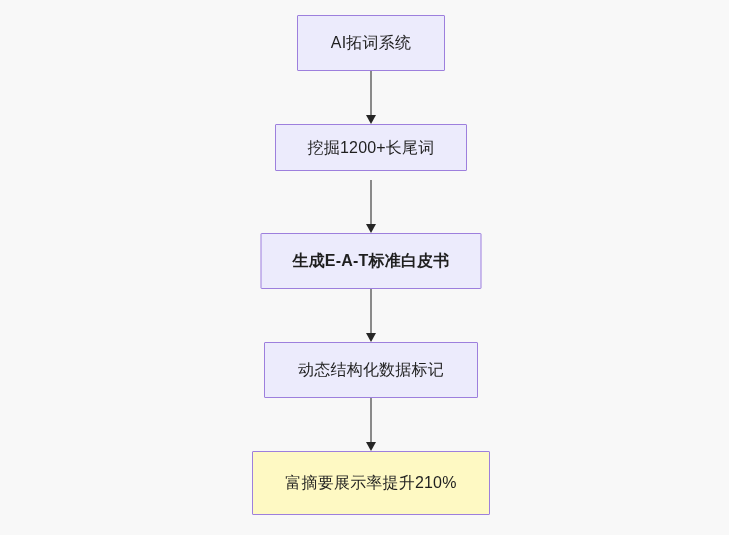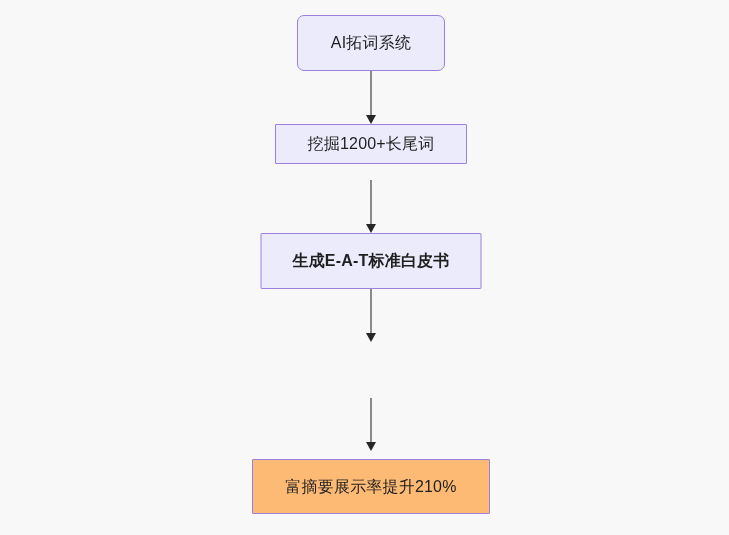--- a/index.html
+++ b/index.html
@@ -78,26 +78,29 @@
   </div>
   <div class="edge" style="left: 371px; top: 289px; height: 53px;">
     <div class="edge-line" style="height: 45px; background: rgb(138, 138, 138);"></div>
     <div class="edge-head" style="border-top-color: rgb(38, 38, 38);"></div>
   </div>
   <div class="edge" style="left: 371px; top: 398px; height: 53px;">
     <div class="edge-line" style="height: 45px; background: rgb(138, 138, 138);"></div>
     <div class="edge-head" style="border-top-color: rgb(38, 38, 38);"></div>
   </div>
 
-  <div class="node" style="left: 371px; top: 15px; width: 148px; height: 56px; background: rgb(236, 235, 252); border-color: rgb(157, 127, 221); color: rgb(31, 31, 31); border-radius: 7px;">
+  <div class="node" style="left: 371px; top: 15px; width: 148px; height: 56px; background: rgb(236, 235, 252); border-color: rgb(157, 127, 221); color: rgb(31, 31, 31);">
     <span class="node-label">AI拓词系统</span>
   </div>
-  <div class="node" style="left: 371px; top: 124px; width: 192px; height: 40px; background: rgb(236, 235, 252); border-color: rgb(157, 127, 221); color: rgb(31, 31, 31);">
+  <div class="node" style="left: 371px; top: 124px; width: 192px; height: 47px; background: rgb(236, 235, 252); border-color: rgb(157, 127, 221); color: rgb(31, 31, 31);">
     <span class="node-label">挖掘1200+长尾词</span>
   </div>
   <div class="node" style="left: 371px; top: 233px; width: 221px; height: 56px; background: rgb(236, 235, 252); border-color: rgb(157, 127, 221); color: rgb(31, 31, 31); font-weight: bold;">
     <span class="node-label">生成E-A-T标准白皮书</span>
   </div>
-  <div class="node" style="left: 371px; top: 451px; width: 238px; height: 55px; background: #fdba74; border-color: rgb(157, 127, 221); color: rgb(31, 31, 31); margin-top: 8px;">
+  <div class="node" style="left: 371px; top: 342px; width: 214px; height: 56px; background: rgb(236, 235, 252); border-color: rgb(157, 127, 221); color: rgb(31, 31, 31);">
+    <span class="node-label">动态结构化数据标记</span>
+  </div>
+  <div class="node" style="left: 371px; top: 451px; width: 238px; height: 64px; background: #fef9c3; border-color: rgb(157, 127, 221); color: rgb(31, 31, 31);">
     <span class="node-label">富摘要展示率提升210%</span>
   </div>
 
 </div>
 
 </body></html>

